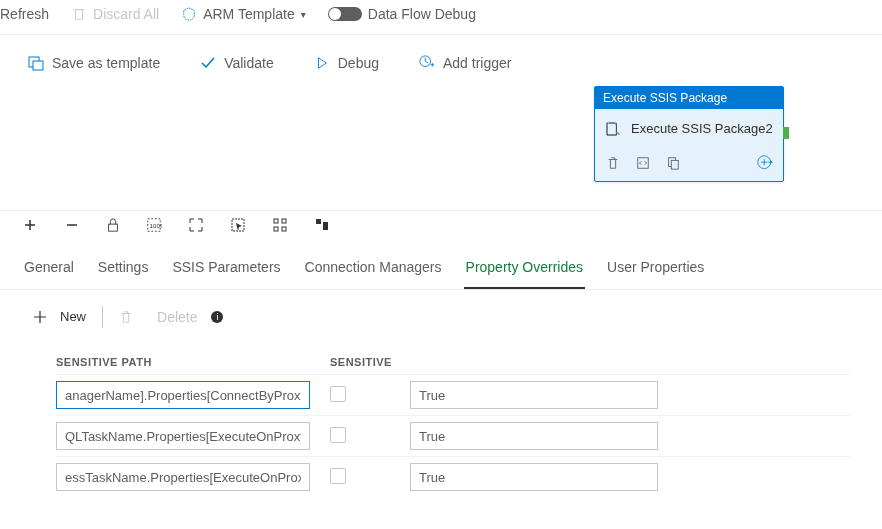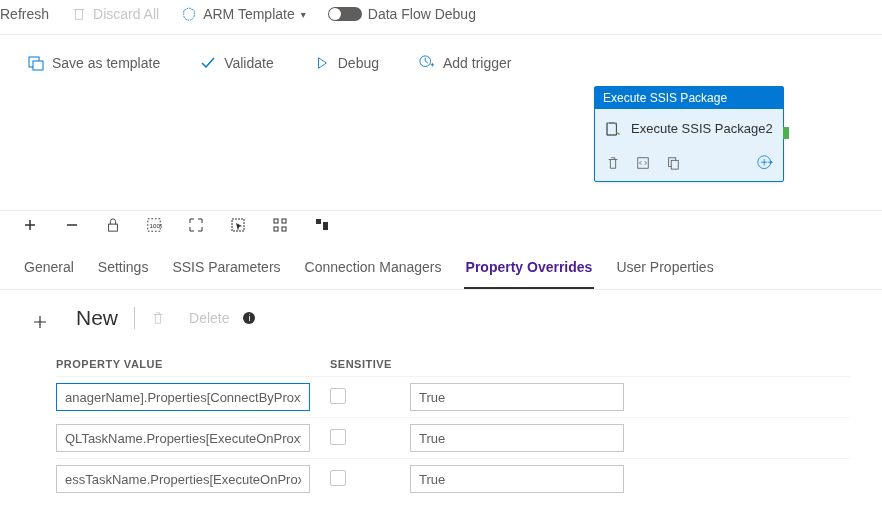--- a/index.html
+++ b/index.html
@@ -52,41 +52,41 @@
     .green-nub { position: absolute; right: -6px; top: 40px; width: 6px; height: 12px; background: #4caf50; }
     .canvas-toolbar {
       display: flex; align-items: center; gap: 26px; padding: 6px 22px 10px 22px;
     }
     .ct-icon { color: #605e5c; cursor: pointer; font-size: 16px; }
     .tabs {
       display: flex; gap: 20px; padding: 10px 22px 0 22px; border-bottom: 1px solid #edebe9;
       font-size: 14px;
     }
     .tab { padding: 6px 2px 12px 2px; color: #605e5c; cursor: pointer; }
-    .tab.active { color: #4c1d95; border-bottom: 2px solid #323130; font-weight: bold; }
+    .tab.active { color: #15803d; border-bottom: 2px solid #323130; }
     .panel-actions { display: flex; align-items: center; gap: 8px; padding: 16px 32px 4px 32px;}
-    .new-btn { display: flex; align-items: flex-end; gap: 28px; font-size: 21px; cursor: pointer; }
+    .new-btn { display: flex; align-items: flex-start; gap: 12px; font-size: 13px; cursor: pointer; }
     .vsep { width: 1px; height: 22px; background: #c8c6c4; margin: 0 8px; }
     .del-btn { display: flex; align-items: center; gap: 24px; color: #c8c6c4; cursor: pointer; }
     .info-dot { width: 12px; height: 12px; border-radius: 50%; background: #323130; color:#fff; font-size:9px; display:flex; align-items:center; justify-content:center; margin-left:6px;}
     .table { padding: 18px 32px 0 56px; }
     .thead { display: flex; gap: 0; font-size: 11px; font-weight: 600; color: #605e5c; letter-spacing: 0.5px; padding: 6px 0; }
     .col-path { width: 274px; }
     .col-sens { width: 80px; }
     .col-val { width: 250px; }
     .trow { display: flex; align-items: center; padding: 6px 0; border-top: 1px solid #f3f2f1; }
     .trow input[type=text] {
       border: 1px solid #c8c6c4; height: 28px; padding: 0 8px; font-size: 13px; color: #605e5c;
       width: 100%;
     }
     .trow.first .path-input { border-color: #0078d4; }
     .checkbox { width: 16px; height: 16px; border: 1px solid #c8c6c4; border-radius: 2px; display:inline-block; }
     .path-cell { width: 274px; padding-right: 20px; }
     .sens-cell { width: 80px; }
-    .val-cell { width: 214px; }
+    .val-cell { width: 248px; }
     svg { display: block; }
   </style>
 </head>
 <body>
 
 <div class="topbar">
   <span class="topbar-item">
     <span>Refresh</span>
   </span>
   <span class="topbar-item disabled">
@@ -271,21 +271,21 @@
           <path d="M3 4 H13 M5 4 V14 H11 V4 M6 2 H10 V4" fill="none" stroke="#c8c6c4"></path>
         </svg>
     </span>
     <span>Delete</span>
   </span>
   <span class="info-dot">i</span>
 </div>
 
 <div class="table">
   <div class="thead">
-    <div class="col-path">PROPERTY VALUE</div>
+    <div class="col-path">SENSITIVE PATH</div>
     <div class="col-sens">SENSITIVE</div>
   </div>
 
   <div class="trow first">
     <div class="path-cell"><input type="text" class="path-input" value="anagerName].Properties[ConnectByProxy]" style=""></div>
     <div class="sens-cell"><span class="checkbox"></span></div>
     <div class="val-cell"><input type="text" value="True" style=""></div>
   </div>
   <div class="trow">
     <div class="path-cell"><input type="text" class="path-input" value="QLTaskName.Properties[ExecuteOnProxy]" style=""></div>

